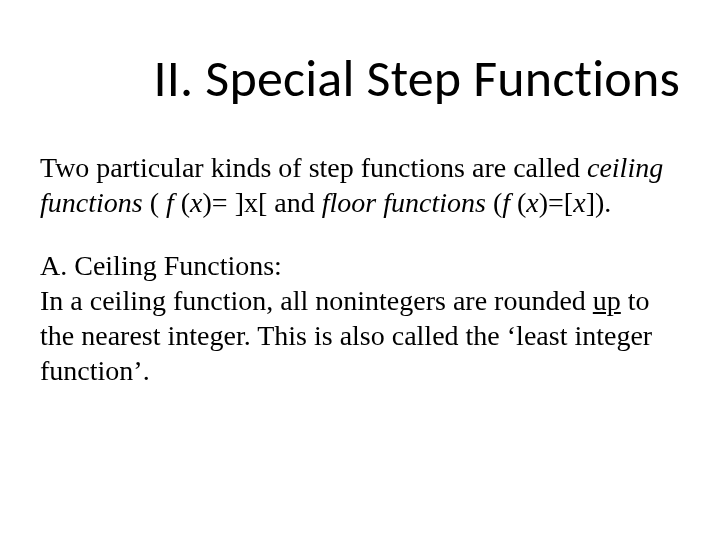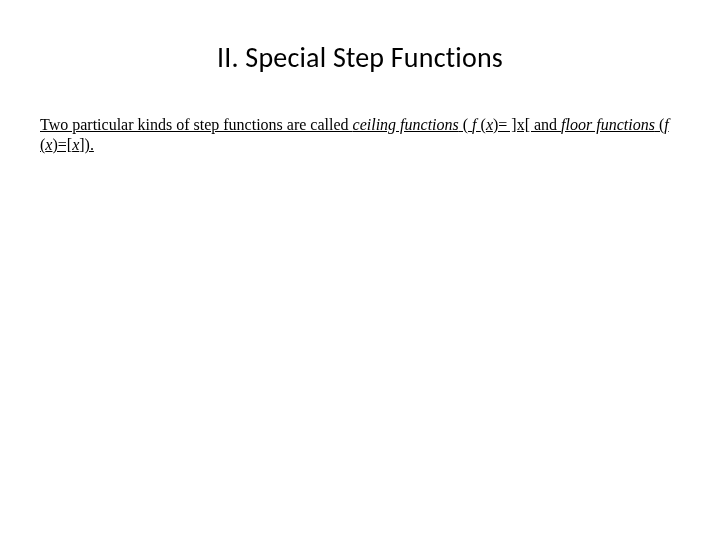--- a/index.html
+++ b/index.html
@@ -12,30 +12,29 @@
     color: #000000;
   }
   .slide {
     box-sizing: border-box;
     width: 720px;
     height: 540px;
     padding: 20px 40px 20px 40px;
   }
   .title {
     font-family: Calibri, Arial, sans-serif;
-    font-size: 28px;
-    text-align: center;
-    margin: 20px 0 40px 0;
+    font-size: 52px;
+    text-align: right;
+    margin: 26px 0 40px 0;
     font-weight: 400;
     letter-spacing: 0.2px;
   }
   .body {
-    font-size: 16px;
+    font-size: 28px;
     line-height: 1.25;
-    text-decoration: underline;
   }
   .para {
     margin: 0 0 28px 0;
   }
   .italic { font-style: italic; }
   .upspan {
     text-decoration: underline;
   }
 </style>
 </head>
@@ -43,16 +42,20 @@
 
 <div class="slide">
   <div class="title">II. Special Step Functions</div>
 
   <div class="body">
 
     <p class="para">
       <span>Two particular kinds of step functions are called </span><span class="italic">ceiling functions</span><span> ( </span><span class="italic">f </span><span>(</span><span class="italic">x</span><span>)= ]x[ and </span><span class="italic">floor functions</span><span> (</span><span class="italic">f </span><span>(</span><span class="italic">x</span><span>)=[</span><span class="italic">x</span><span>]).</span>
     </p>
 
+    <p class="para">
+      <span>A.  Ceiling Functions:</span><br>
+      <span>In a ceiling function, all nonintegers are rounded </span><span class="upspan">up</span><span> to the nearest integer. This is also called the ‘least integer function’.</span>
+    </p>
 
 
   </div>
 </div>
 
 </body></html>

